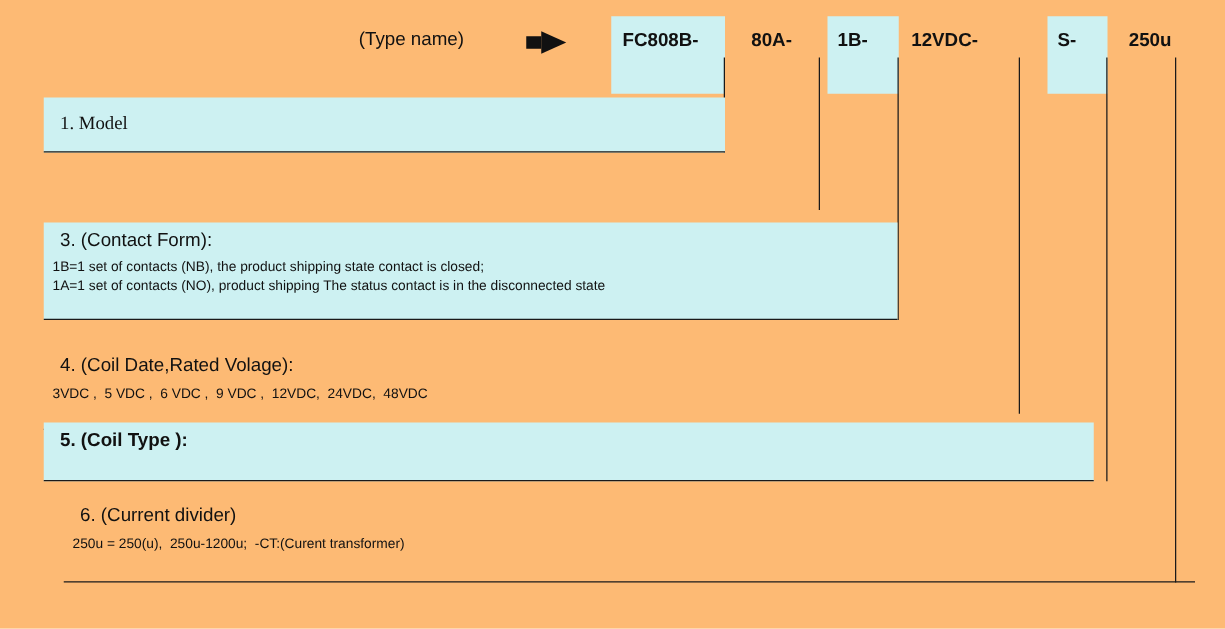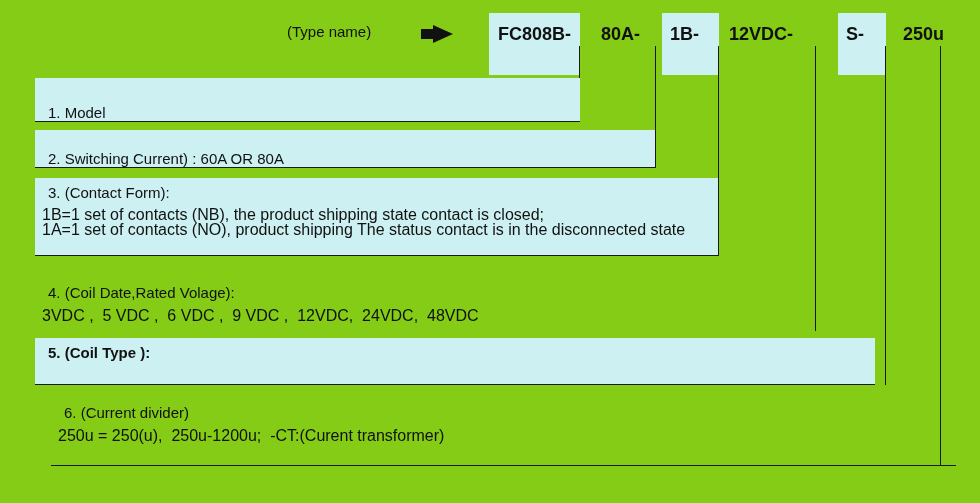--- a/index.html
+++ b/index.html
@@ -1,52 +1,52 @@
 <!DOCTYPE html>
 <html style="--highlight: #cdf1f2; --line: #1a1a1a;"><head>
 <meta charset="utf-8">
 <style>
   html, body { margin: 0; padding: 0; background: #ffffff; }
   .canvas {
     position: relative;
     width: 980px;
     height: 503px;
-    background: #84cc16;
+    background: #fdba74;
     font-family: "Liberation Sans", "DejaVu Sans", sans-serif;
     color: #111111;
     overflow: hidden;
   }
   .abs { position: absolute; }
 
   .type-label { top: 23px; left: 287px; font-size: 15px; white-space: pre; }
 
   .arrow { top: 25px; left: 421px; width: 34px; height: 18px; }
   .arrow .tail { position: absolute; left: 0; top: 4px; width: 12px; height: 10px; background: #111; }
   .arrow .head {
     position: absolute; left: 12px; top: 0; width: 0; height: 0;
     border-left: 20px solid #111;
     border-top: 9px solid transparent;
     border-bottom: 9px solid transparent;
   }
 
-  .seg { top: 24px; font-size: 18px; font-weight: bold; white-space: pre; }
+  .seg { top: 24px; font-size: 15px; font-weight: bold; white-space: pre; }
 
   .hl { top: 13px; height: 62px; background: var(--highlight, #cdf1f2); }
 
   .vline { top: 46px; width: 1px; background: var(--line, #1a1a1a); }
 
   .band {
     left: 35px;
     box-sizing: content-box;
     border-bottom: 1px solid var(--line, #1a1a1a);
   }
   .cyan { background: var(--highlight, #cdf1f2); }
-  .vcenter { display: flex; align-items: flex-end; }
+  .vcenter { display: flex; align-items: center; font-family: Liberation Serif, serif; }
   .band .title { font-size: 15px; padding-left: 13px; white-space: pre; }
-  .band .detail { font-size: 16px; padding-left: 7px; line-height: 15px; white-space: pre; }
+  .band .detail { font-size: 11px; padding-left: 7px; line-height: 15px; white-space: pre; }
 </style>
 </head>
 <body>
 
 <div class="canvas">
 
   <span class="abs type-label">(Type name)</span>
 
   <span class="abs arrow">
     <span class="tail"></span>
@@ -68,23 +68,20 @@
   <span class="abs vline" style="left:655px; height:122px;"></span>
   <span class="abs vline" style="left:718px; height:210px;"></span>
   <span class="abs vline" style="left:815px; height:285px;"></span>
   <span class="abs vline" style="left:885px; height:339px;"></span>
   <span class="abs vline" style="left:940px; height:420px;"></span>
 
   <div class="abs band cyan vcenter" style="top:78px; width:545px; height:43px;">
     <div class="title">1. Model</div>
   </div>
 
-  <div class="abs band cyan vcenter" style="top:130px; width:620px; height:37px;">
-    <div class="title">2. Switching Current) : 60A OR 80A</div>
-  </div>
 
   <div class="abs band cyan" style="top:178px; width:683px; height:77px;">
     <div class="title" style="margin-top:6px;">3. (Contact Form):</div>
     <div class="detail" style="margin-top:6px;">1B=1 set of contacts (NB), the product shipping state contact is closed;</div>
     <div class="detail">1A=1 set of contacts (NO), product shipping The status contact is in the disconnected state</div>
   </div>
 
   <div class="abs band" style="top:276px; width:780px; height:67px;">
     <div class="title" style="margin-top:8px;">4. (Coil Date,Rated Volage):</div>
     <div class="detail" style="margin-top:7px;">3VDC ,  5 VDC ,  6 VDC ,  9 VDC ,  12VDC,  24VDC,  48VDC</div>

